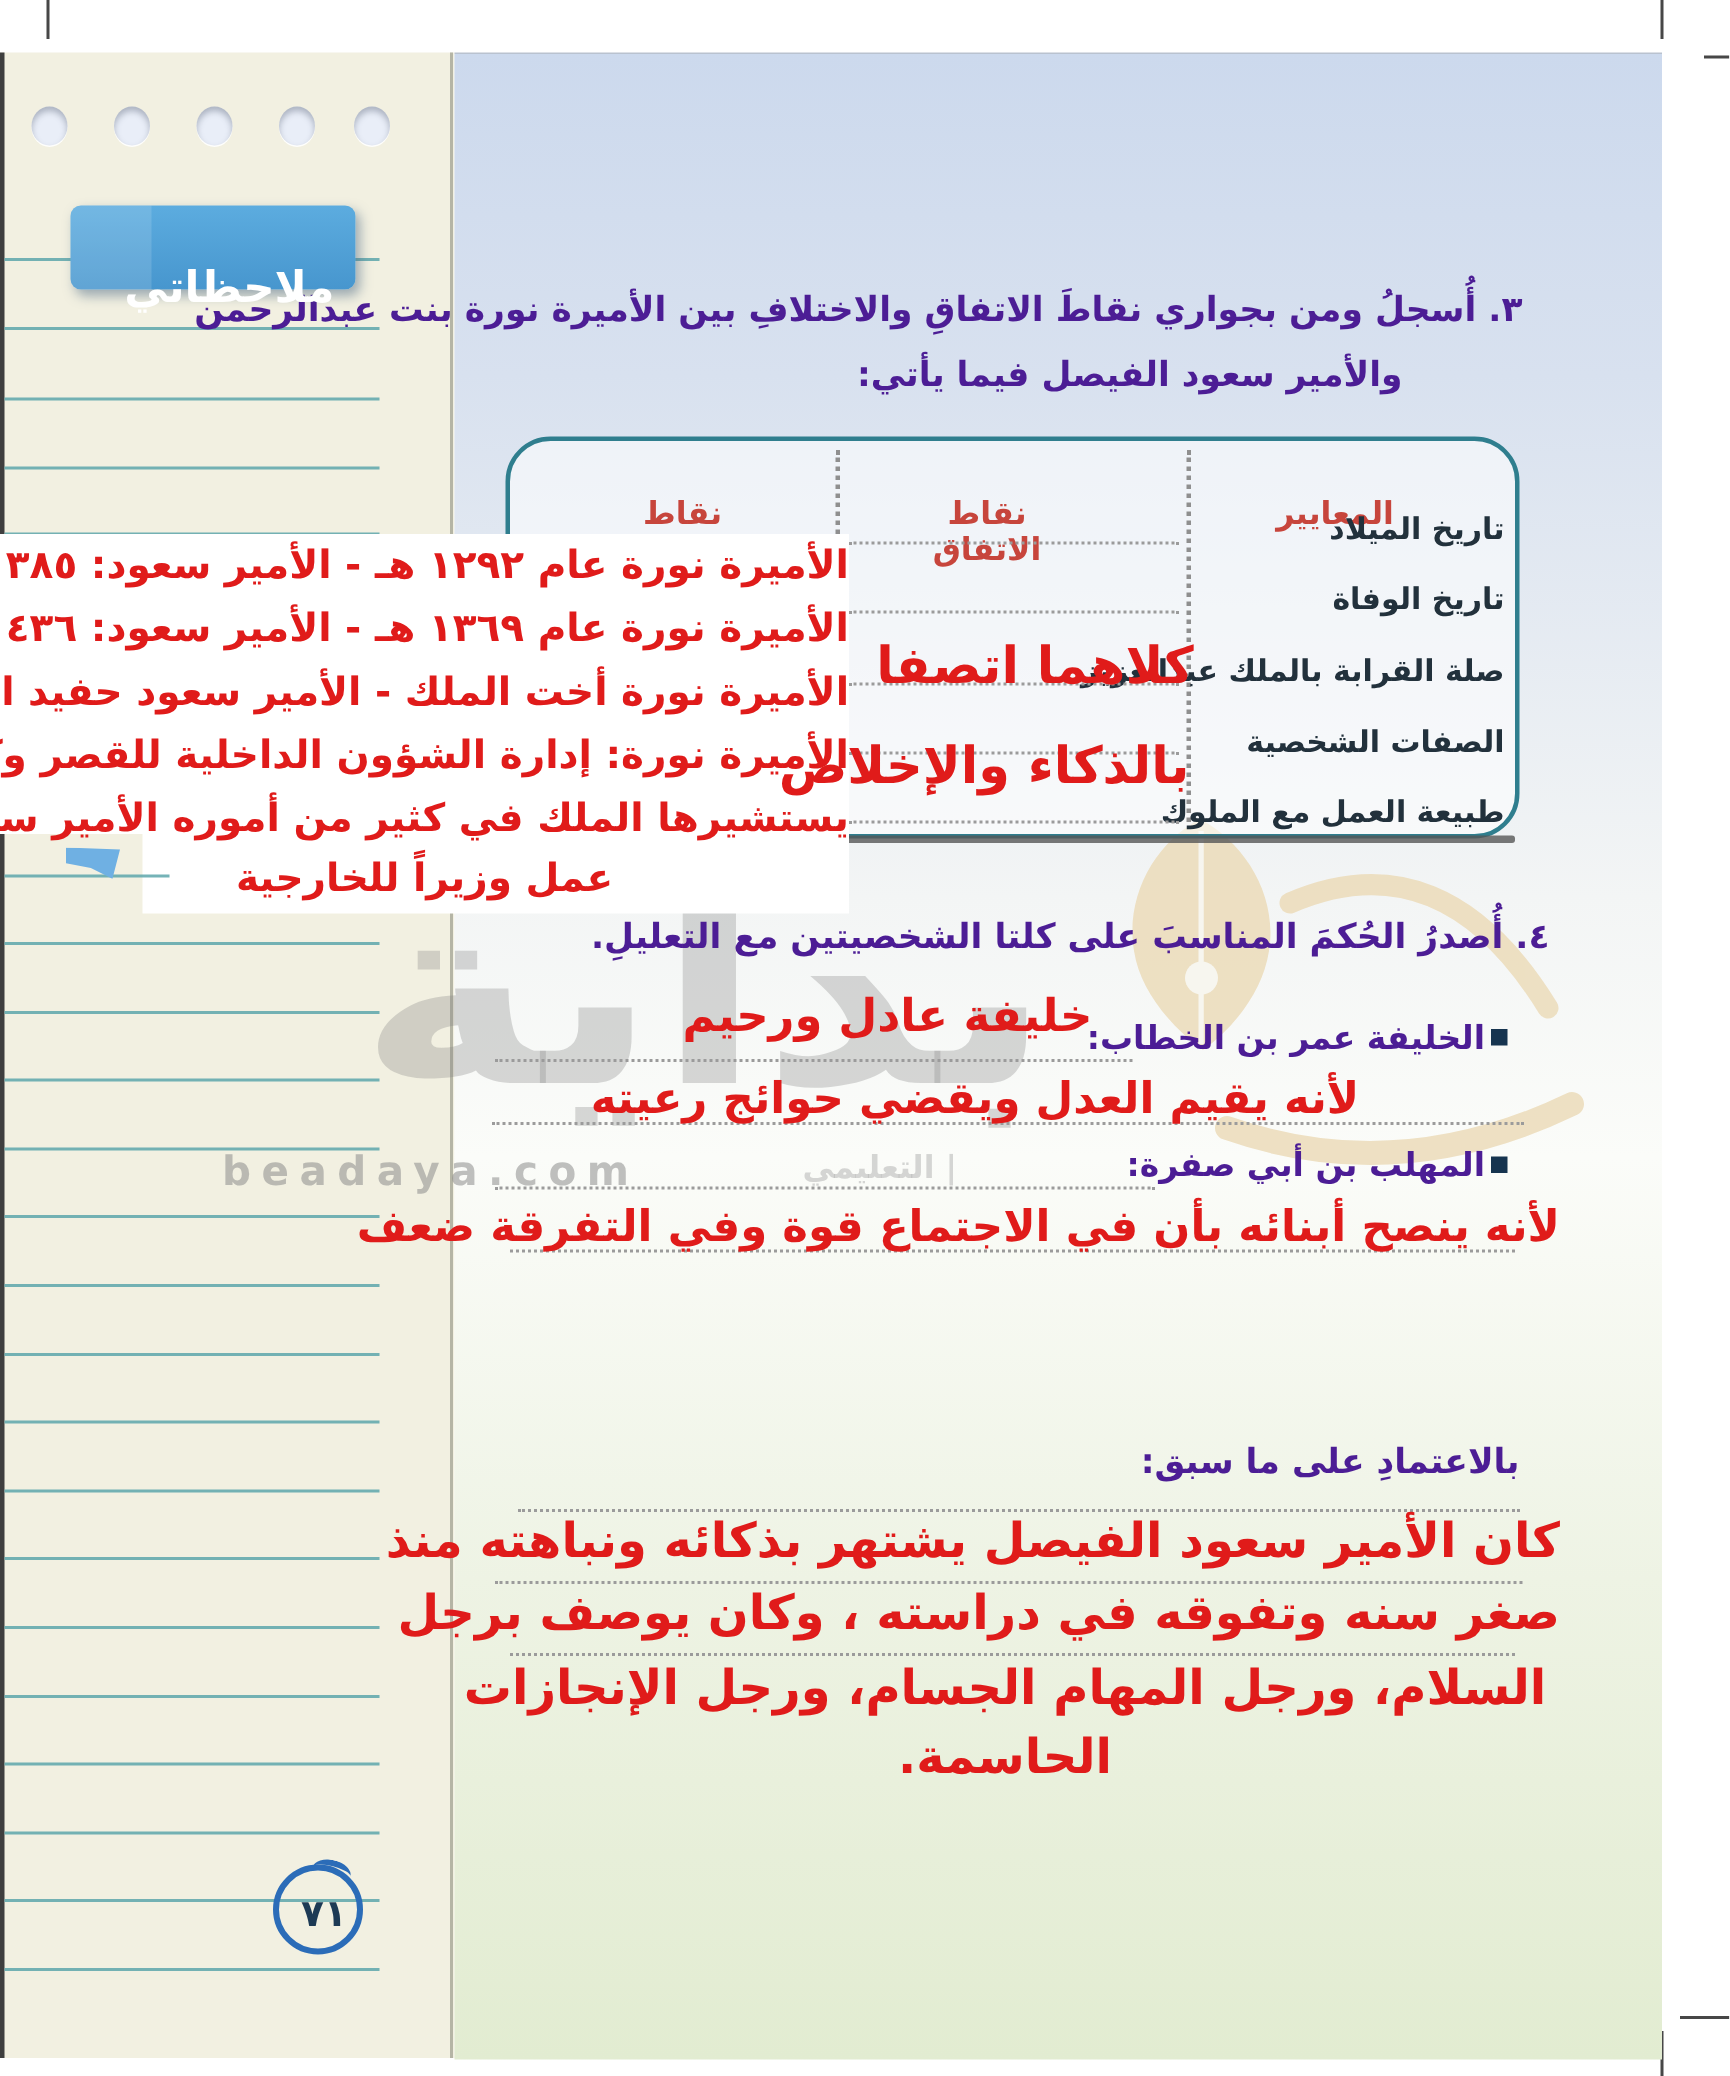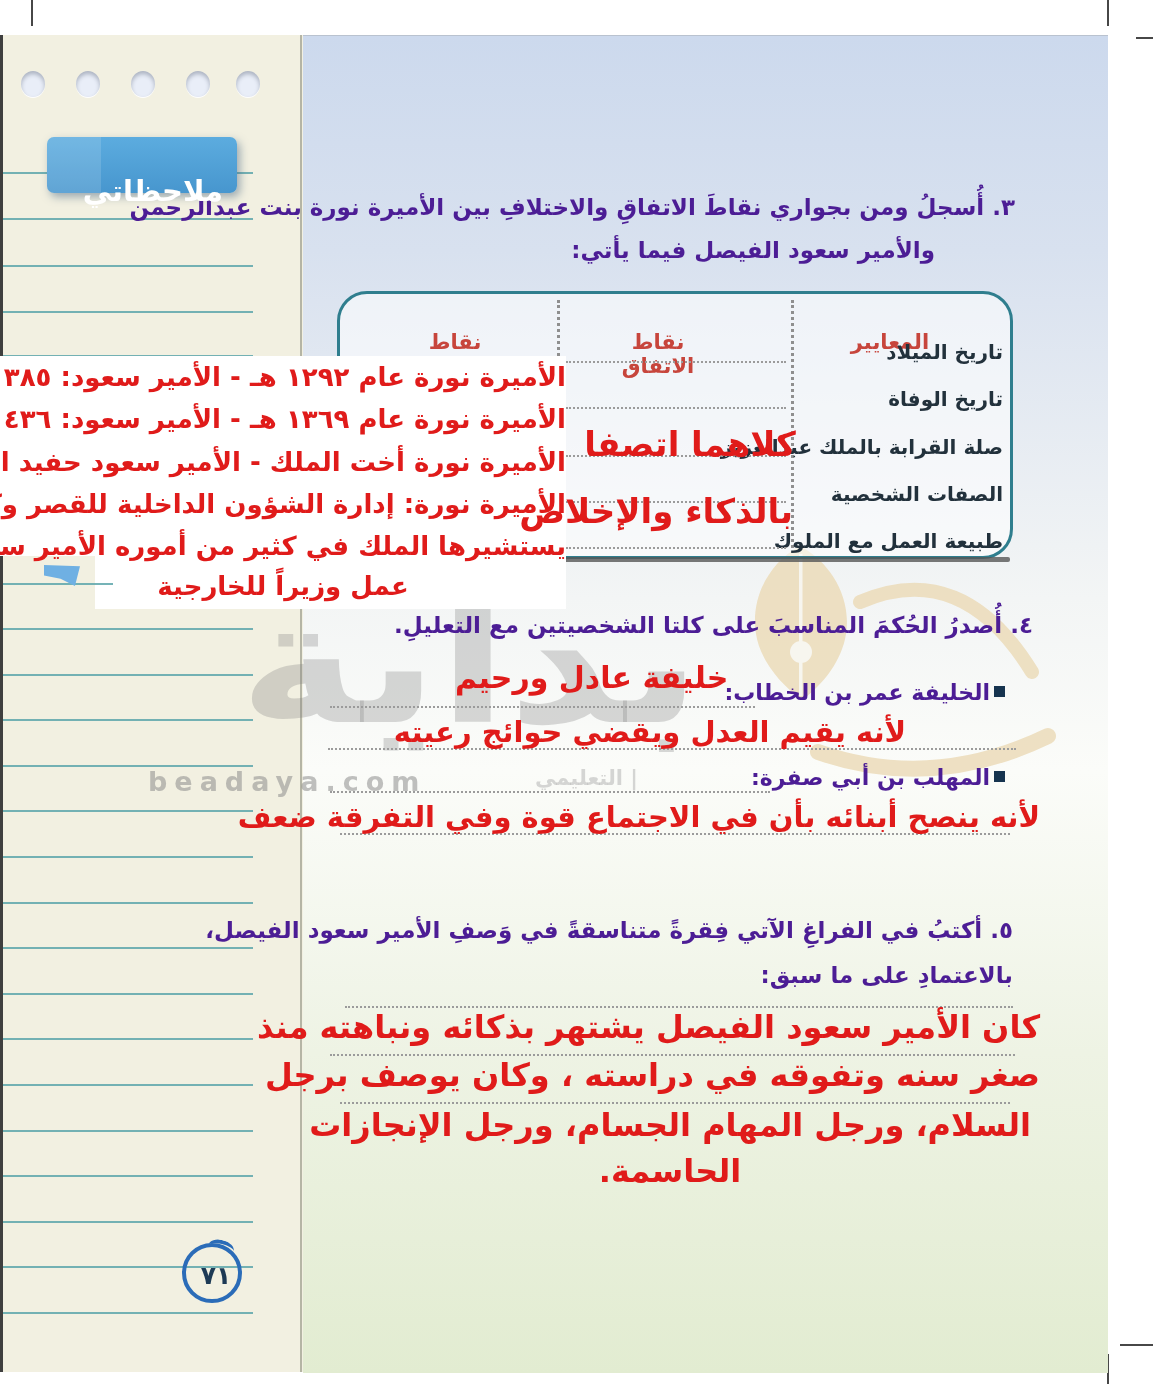--- a/index.html
+++ b/index.html
@@ -186,21 +186,20 @@
   <div class="abs red" style="left:455px;top:660px;width:300px;text-align:left;font-size:30px;">خليفة عادل ورحيم</div>
   <div class="abs hdots" style="left:328px;top:748px;width:688px;"></div>
   <div class="abs red" style="left:300px;top:715px;width:700px;text-align:center;font-size:29px;">لأنه يقيم العدل ويقضي حوائج رعيته</div>
 
   <div class="abs bullet" style="left:994px;top:771px;"></div>
   <div class="abs navy q4lbl" style="right:163px;top:765px;">المهلب بن أبي صفرة:</div>
   <div class="abs hdots" style="left:330px;top:791px;width:440px;"></div>
   <div class="abs hdots" style="left:340px;top:833px;width:670px;"></div>
   <div class="abs red" style="left:280px;top:800px;width:760px;text-align:center;font-size:29px;">لأنه ينصح أبنائه بأن في الاجتماع قوة وفي التفرقة ضعف</div>
 
-  <div class="abs navy" style="right:140px;top:917px;">٥. أكتبُ في الفراغِ الآتي فِقرةً متناسقةً في وَصفِ الأمير سعود الفيصل،</div>
   <div class="abs navy" style="right:140px;top:962px;">بالاعتمادِ على ما سبق:</div>
 
   <div class="abs hdots" style="left:345px;top:1006px;width:668px;"></div>
   <div class="abs red center-line" style="left:300px;top:1008px;width:740px;font-size:32px;">كان الأمير سعود الفيصل يشتهر بذكائه ونباهته منذ</div>
   <div class="abs hdots" style="left:330px;top:1054px;width:685px;"></div>
   <div class="abs red center-line" style="left:300px;top:1056px;width:740px;font-size:32px;">صغر سنه وتفوقه في دراسته ، وكان يوصف برجل</div>
   <div class="abs hdots" style="left:340px;top:1102px;width:670px;"></div>
   <div class="abs red center-line" style="left:300px;top:1106px;width:740px;font-size:32px;">السلام، ورجل المهام الجسام، ورجل الإنجازات</div>
   <div class="abs red center-line" style="left:300px;top:1152px;width:740px;font-size:32px;">الحاسمة.</div>
 

